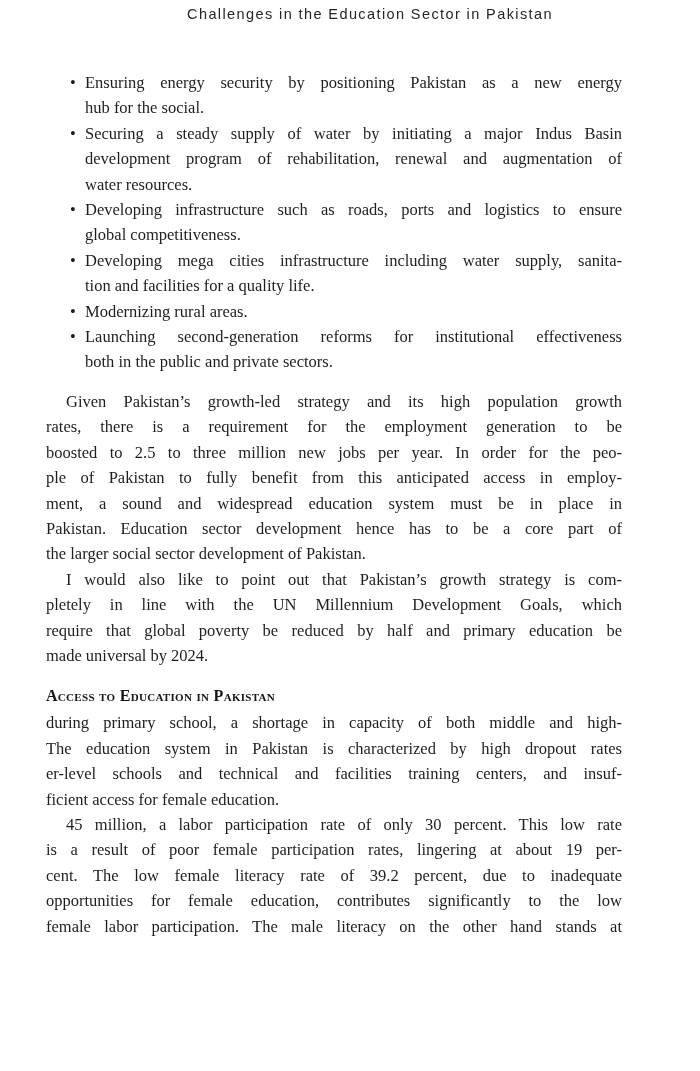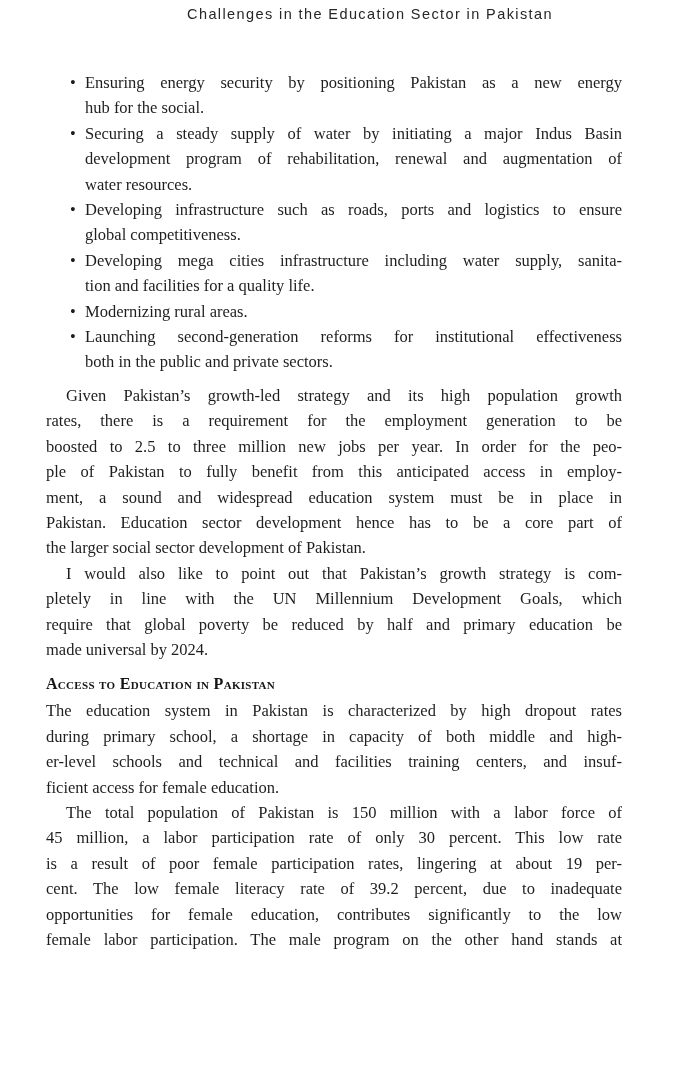--- a/index.html
+++ b/index.html
@@ -30,21 +30,21 @@
   }
   .content {
     position: absolute;
     top: 70px;
     left: 46px;
     width: 576px;
     font-size: 16.5px;
     line-height: 25.4px;
   }
   .block { margin: 0; }
-  .space-before { margin-top: 8px; }
+  .space-before { margin-top: 14px; }
   .line { text-align: left; }
   .line.just {
     text-align: justify;
     text-align-last: justify;
   }
   
   .bullet .line { padding-left: 39px; position: relative; }
   .bullet .marker {
     position: absolute;
     left: 24px;
@@ -121,28 +121,27 @@
         <div class="line">the larger social sector development of Pakistan.</div>
       </div>
       <div class="block paragraph indent">
         <div class="line just">I would also like to point out that Pakistan’s growth strategy is com-</div>
         <div class="line just">pletely in line with the UN Millennium Development Goals, which</div>
         <div class="line just">require that global poverty be reduced by half and primary education be</div>
         <div class="line">made universal by 2024.</div>
       </div>
       <div class="block heading space-before">Access to Education in Pakistan</div>
       <div class="block paragraph">
+        <div class="line just">during primary school, a shortage in capacity of both middle and high-</div>
         <div class="line just">The education system in Pakistan is characterized by high dropout rates</div>
-        <div class="line just">during primary school, a shortage in capacity of both middle and high-</div>
         <div class="line just">er-level schools and technical and facilities training centers, and insuf-</div>
         <div class="line">ficient access for female education.</div>
       </div>
       <div class="block paragraph indent">
-        <div class="line just">The total population of Pakistan is 150 million with a labor force of</div>
         <div class="line just">45 million, a labor participation rate of only 30 percent. This low rate</div>
         <div class="line just">is a result of poor female participation rates, lingering at about 19 per-</div>
         <div class="line just">cent. The low female literacy rate of 39.2 percent, due to inadequate</div>
         <div class="line just">opportunities for female education, contributes significantly to the low</div>
-        <div class="line just">female labor participation. The male program on the other hand stands at</div>
+        <div class="line just">female labor participation. The male literacy on the other hand stands at</div>
       </div>
     </div>
 
 </div>
 
 </body></html>

